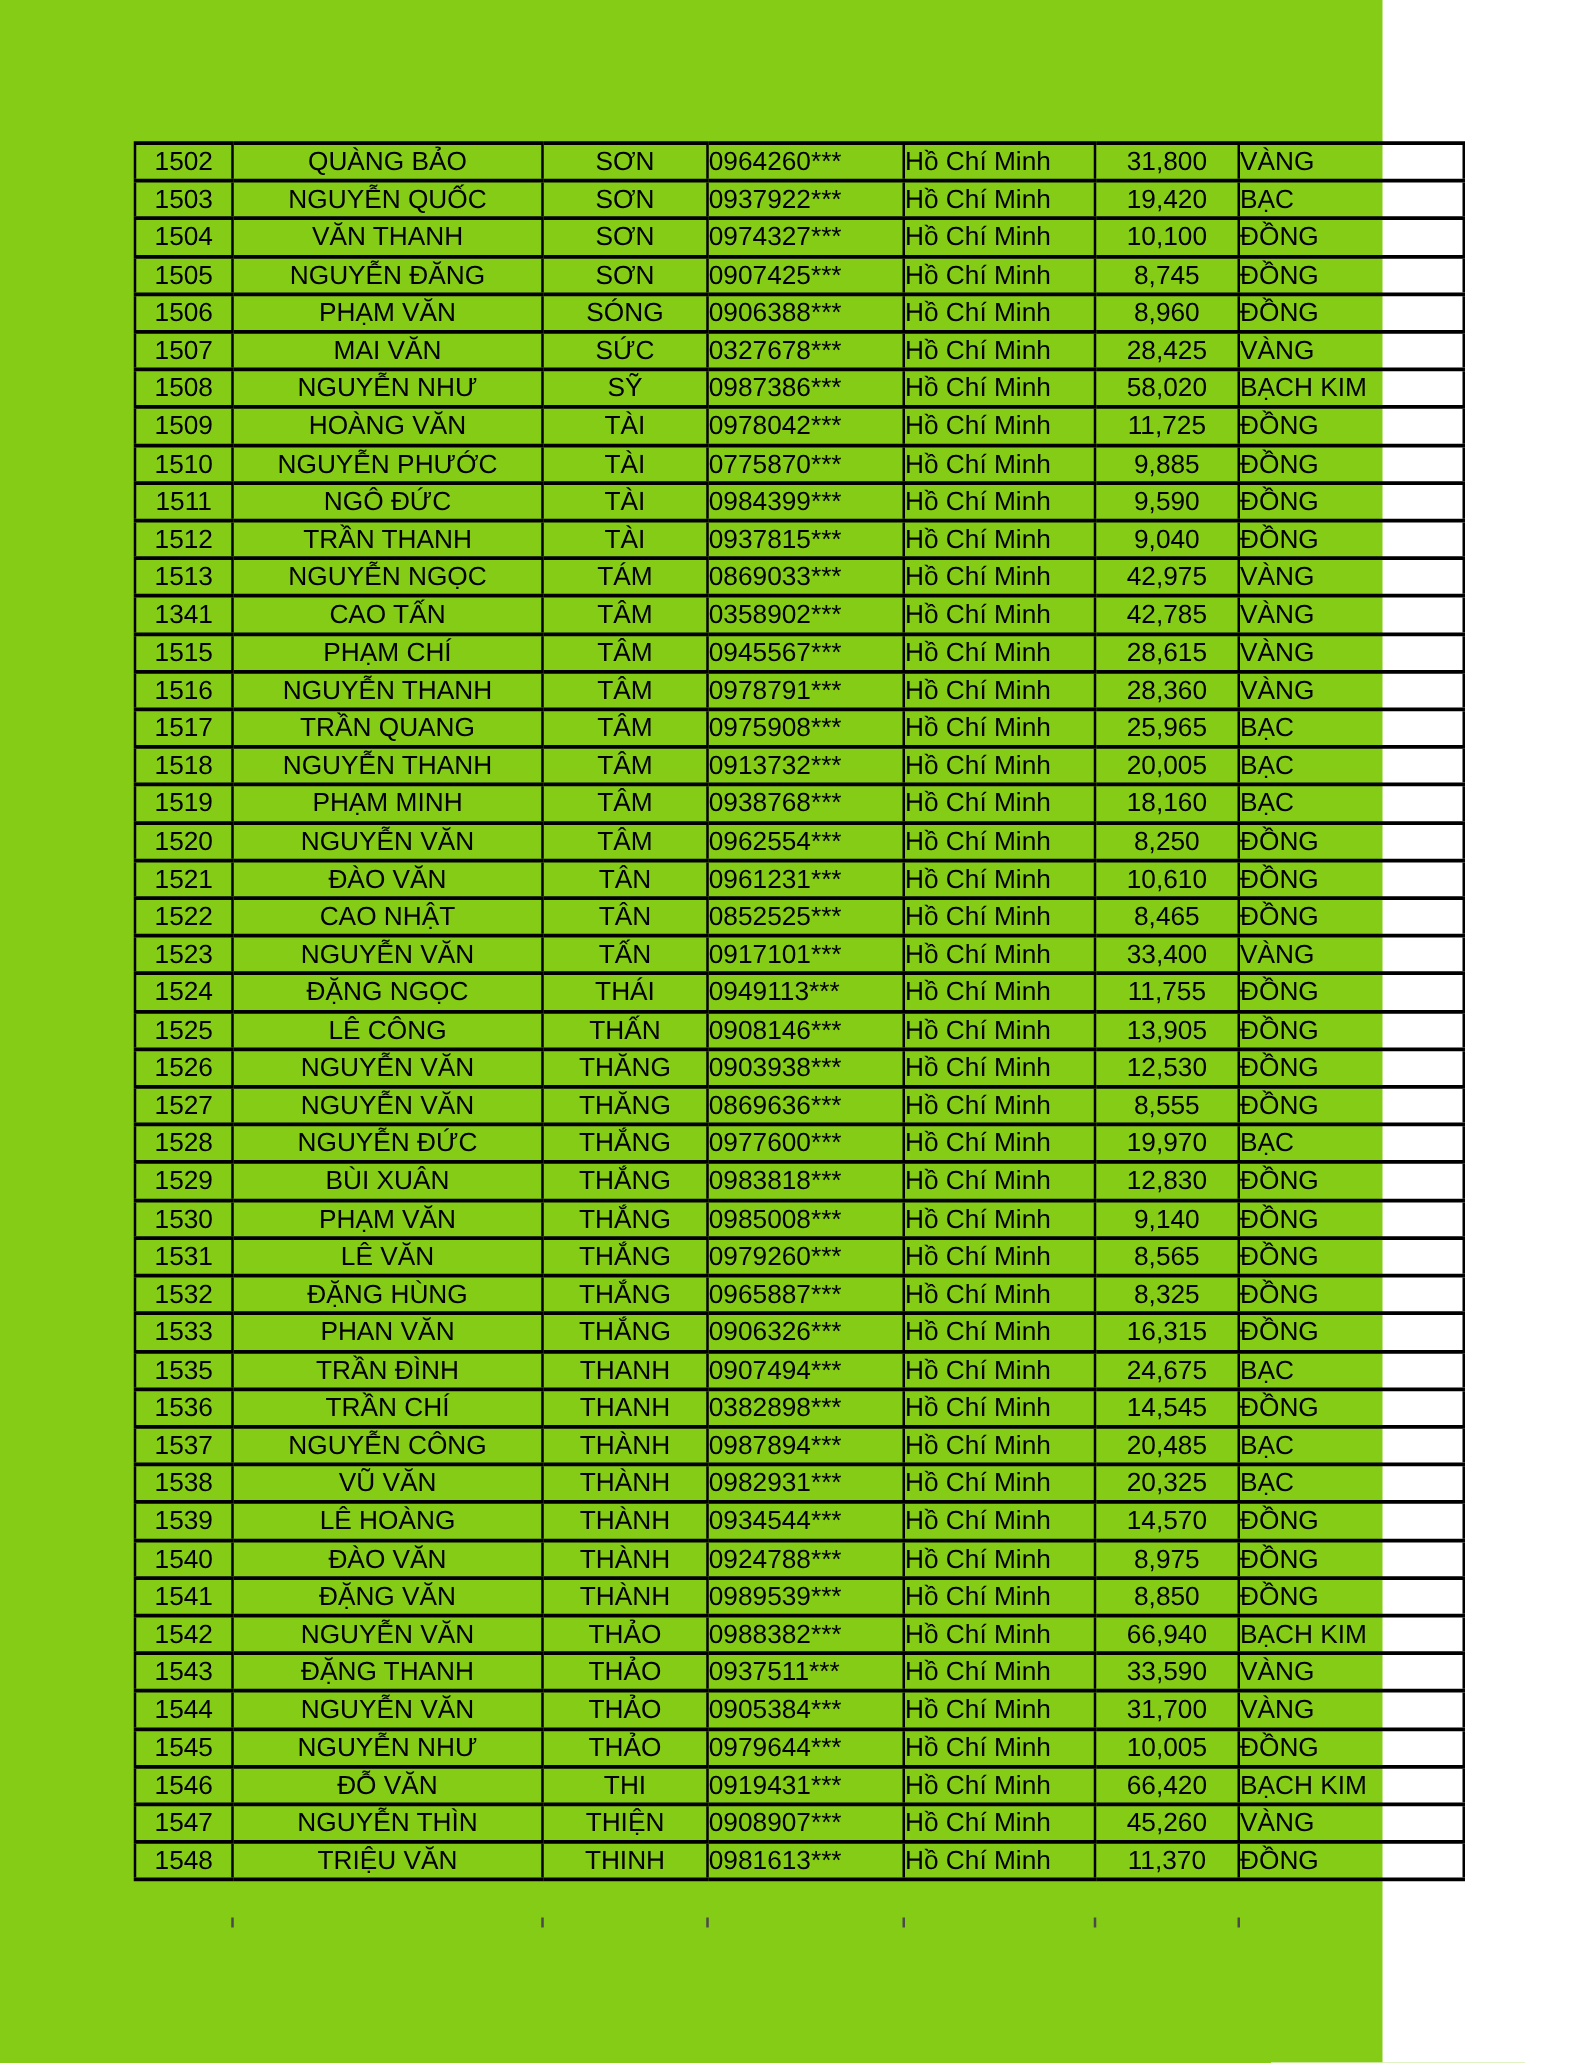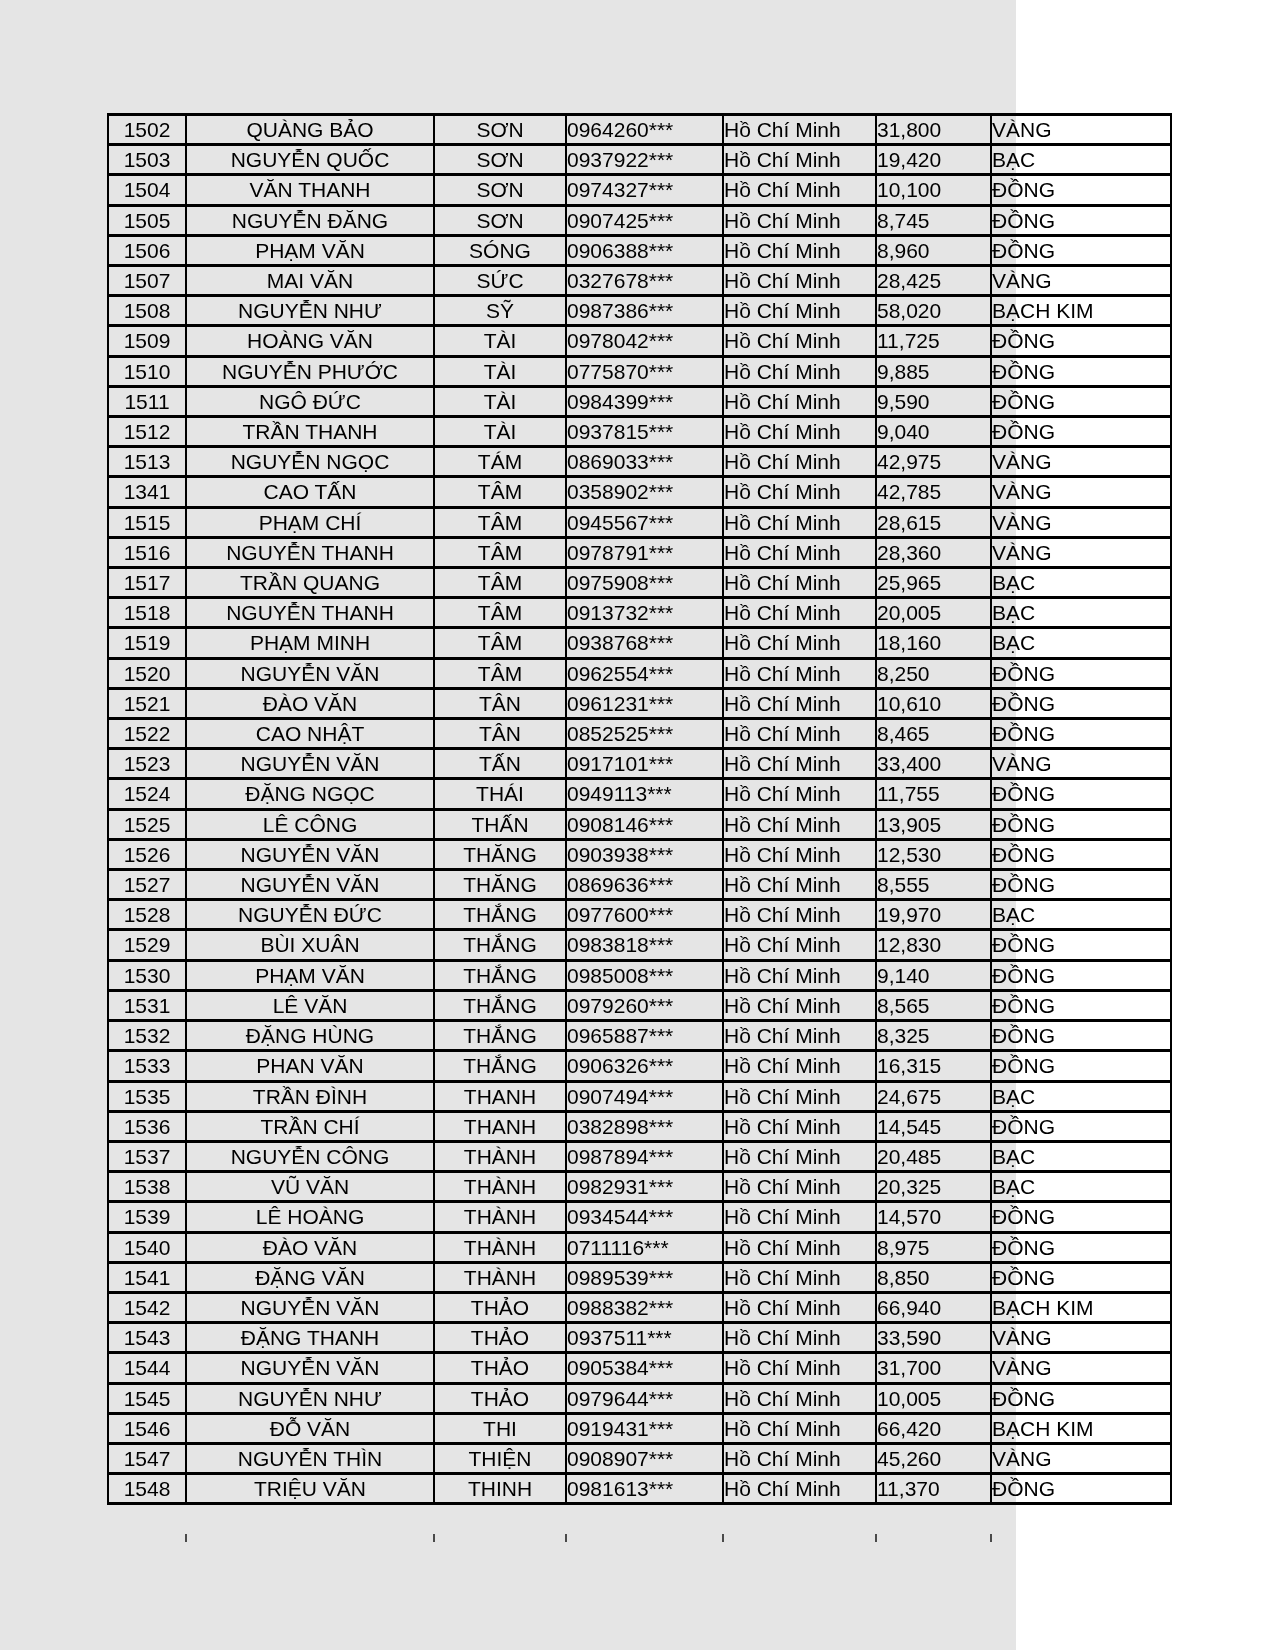--- a/index.html
+++ b/index.html
@@ -10,23 +10,23 @@
   body {
     width: 1275px;
     height: 1650px;
     position: relative;
     font-family: "Liberation Sans", "DejaVu Sans", sans-serif;
     color: #000000;
   }
   .page {
     position: absolute;
     left: 0; top: 0;
-    width: 1016px;
+    width: 1106px;
     height: 1650px;
-    background: #e5e5e5;
+    background: #84cc16;
   }
   table.member-table {
     position: absolute;
     left: 107px;
     top: 113px;
     width: 1063px;
     border-collapse: collapse;
     table-layout: fixed;
     font-size: 21px;
     color: #000000;
@@ -41,21 +41,21 @@
     padding: 0;
     overflow: hidden;
     white-space: nowrap;
     vertical-align: middle;
   }
   td.c-id     { text-align: center; }
   td.c-first  { text-align: center; padding-left: 10px; white-space: pre; }
   td.c-last   { text-align: center; padding-left: 13px; }
   td.c-phone  { text-align: left; padding-left: 11px; }
   td.c-city   { text-align: left; padding-left: 11px; }
-  td.c-points { text-align: left; padding-right: 9px; }
+  td.c-points { text-align: center; padding-right: 9px; }
   td.c-tier   { text-align: left; padding-left: 11px; }
   
   .stub {
     position: absolute;
     top: 1534px;
     width: 2px;
     height: 8px;
     background: #4a4a4a;
   }
   .stub.s1 { left: 185px; }
@@ -411,21 +411,21 @@
       <td class="c-last">THÀNH</td>
       <td class="c-phone">0934544***</td>
       <td class="c-city">Hồ Chí Minh</td>
       <td class="c-points">14,570</td>
       <td class="c-tier">ĐỒNG</td>
     </tr>
         <tr>
       <td class="c-id">1540</td>
       <td class="c-first">ĐÀO VĂN</td>
       <td class="c-last">THÀNH</td>
-      <td class="c-phone">0711116***</td>
+      <td class="c-phone">0924788***</td>
       <td class="c-city">Hồ Chí Minh</td>
       <td class="c-points">8,975</td>
       <td class="c-tier">ĐỒNG</td>
     </tr>
         <tr>
       <td class="c-id">1541</td>
       <td class="c-first">ĐẶNG VĂN</td>
       <td class="c-last">THÀNH</td>
       <td class="c-phone">0989539***</td>
       <td class="c-city">Hồ Chí Minh</td>

